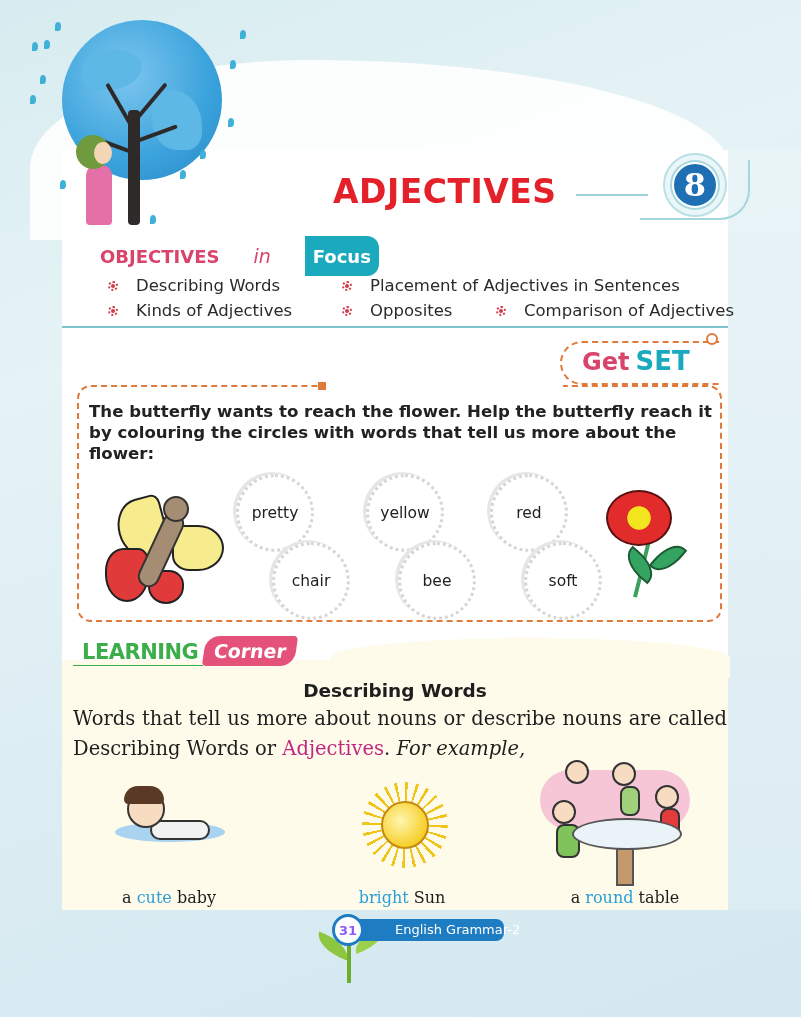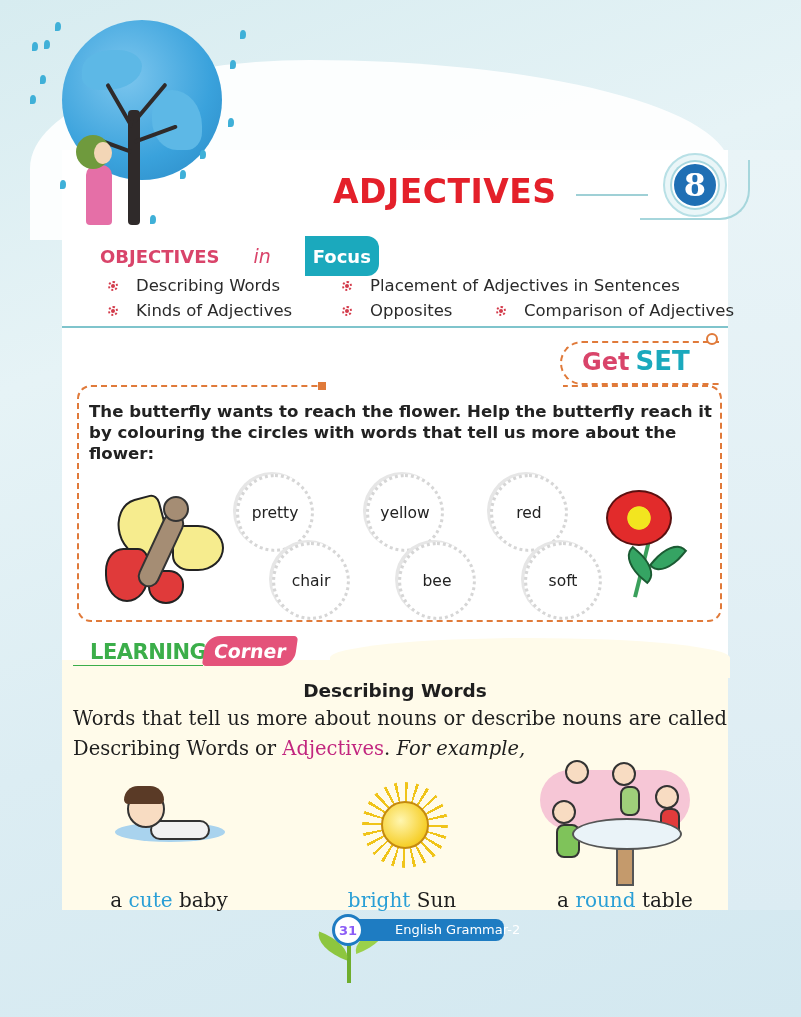--- a/index.html
+++ b/index.html
@@ -166,21 +166,21 @@
 
   
   .lc-bg {
     position: absolute; left: 62px; top: 660px; width: 666px; height: 250px; background: #fffbea;
   }
   .lc-wave {
     position: absolute; left: 330px; top: 638px; width: 400px; height: 40px; background: #fffbea;
     border-radius: 50% 50% 0 0;
   }
   .lc-learning {
-    position: absolute; left: 90px; top: 640px; font-family: "DejaVu Sans", sans-serif; font-weight: bold; font-size: 21px;
+    position: absolute; left: 82px; top: 640px; font-family: "DejaVu Sans", sans-serif; font-weight: bold; font-size: 21px;
     color: #3bae4a; letter-spacing: -0.5px;
   }
   .lc-corner {
     position: absolute; left: 204px; top: 636px; width: 92px; height: 30px; background: #e4527a;
     color: #ffffff; font-family: "DejaVu Sans", sans-serif; font-weight: bold; font-size: 19px;
     border-radius: 14px 4px 14px 4px; transform: skewX(-8deg);
     display: flex; align-items: center; justify-content: center;
   }
   .lc-underline { position: absolute; left: 73px; top: 665px; width: 130px; height: 1px; background: #3bae4a; }
 
@@ -190,21 +190,21 @@
   }
   .body-text {
     position: absolute; left: 73px; top: 704px; width: 654px;
     font-family: "DejaVu Serif", serif; font-size: 19.5px; line-height: 30px; color: #1e1e1e;
     text-align: justify; text-align-last: left;
   }
   .body-text .kw { color: #c2267f; }
   .body-text .ex { font-style: italic; }
 
   .example {
-    position: absolute; top: 888px; font-family: "DejaVu Serif", serif; font-size: 20px; color: #1e1e1e;
+    position: absolute; top: 888px; font-family: "DejaVu Serif", serif; font-size: 16px; color: #1e1e1e;
     text-align: center; width: 200px;
   }
   .example .hl { color: #2a9fd6; }
 
   
   .baby-shadow { position: absolute; left: 115px; top: 822px; width: 110px; height: 20px; background: #a9d3ee; border-radius: 50%; }
   .baby-head { position: absolute; left: 127px; top: 790px; width: 38px; height: 38px; border-radius: 50%; background: #f8dcc2; border: 2px solid #333; }
   .baby-hair { position: absolute; left: 124px; top: 786px; width: 40px; height: 18px; border-radius: 20px 20px 6px 6px; background: #5a3a26; }
   .baby-body { position: absolute; left: 150px; top: 820px; width: 60px; height: 20px; border-radius: 10px; background: #f2f2f2; border: 2px solid #333; }
 

